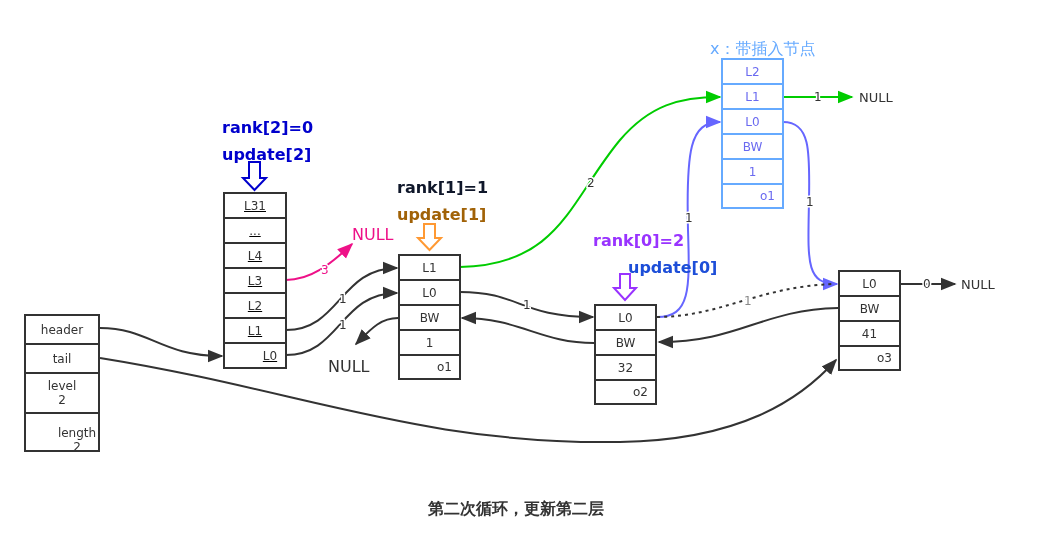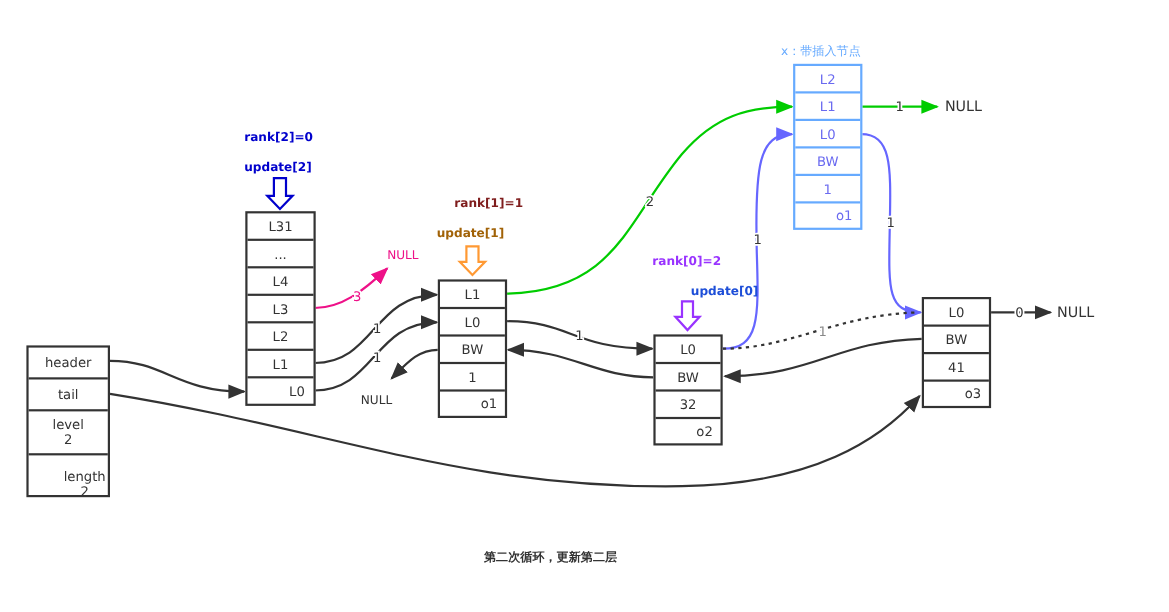--- a/index.html
+++ b/index.html
@@ -6,21 +6,21 @@
   body { width:1063px; height:556px; position:relative; overflow:hidden;
          font-family:"DejaVu Sans", "Liberation Sans", sans-serif; }
   .node { position:absolute; border:2px solid #333; background:#fff; box-sizing:border-box; }
   .cell { box-sizing:border-box; border-bottom:2px solid #333; text-align:center;
           font-size:12px; color:#333; display:flex; align-items:center; justify-content:center;
           white-space:pre-line; line-height:14px; }
   .cell:last-child { border-bottom:none;padding-left:30px; }
   .node.blue { border-color:#66aaff; }
   .node.blue .cell { border-bottom-color:#66aaff; color:#6a6af0; }
   .node.blue .cell:last-child { border-bottom:none; }
-  .label { position:absolute; font-size:11px; white-space:nowrap; }
+  .label { position:absolute; font-size:16px; white-space:nowrap; }
   .bold { font-weight:bold; }
   svg.links { position:absolute; left:0; top:0; }
   .edge-label { font-size:12px; fill:#333; paint-order:stroke; stroke:#fff; stroke-width:3px; }
 </style>
 </head>
 <body>
 
 <svg class="links" width="1063" height="556">
   <defs>
     <marker id="arrDark" viewBox="0 0 10 10" refX="9" refY="5" markerWidth="8" markerHeight="8" orient="auto-start-reverse">
@@ -86,33 +86,33 @@
   <div class="cell" style="height:29px">header</div>
   <div class="cell" style="height:29px">tail</div>
   <div class="cell" style="height:40px">level
 2</div>
   <div class="cell" style="height:51px">length
 2</div>
 </div>
 
 <div class="label bold" style="left:222px;top:118px;color:#0000cc">rank[2]=0</div>
 <div class="label bold" style="left:222px;top:145px;color:#0000cc">update[2]</div>
-<div class="node" style="left:223px;top:192px;width:64px;height:177px;">
+<div class="node" style="left:223px;top:192px;width:64px;height:177px;text-decoration:underline;">
   <div class="cell" style="height:25px">L31</div>
   <div class="cell" style="height:25px">...</div>
   <div class="cell" style="height:25px">L4</div>
   <div class="cell" style="height:25px">L3</div>
   <div class="cell" style="height:25px">L2</div>
   <div class="cell" style="height:25px">L1</div>
   <div class="cell" style="height:23px">L0</div>
 </div>
 <div class="label" style="left:352px;top:225px;color:#ee1188">NULL</div>
 <div class="label" style="left:328px;top:357px;color:#333">NULL</div>
 
-<div class="label bold" style="left:413px;top:178px;color:#7f1d1d">rank[1]=1</div>
+<div class="label bold" style="left:397px;top:178px;color:#0f172a">rank[1]=1</div>
 <div class="label bold" style="left:397px;top:205px;color:#a16207">update[1]</div>
 <div class="node" style="left:398px;top:254px;width:63px;height:126px;">
   <div class="cell" style="height:25px">L1</div>
   <div class="cell" style="height:25px">L0</div>
   <div class="cell" style="height:25px">BW</div>
   <div class="cell" style="height:25px">1</div>
   <div class="cell" style="height:22px">o1</div>
 </div>
 
 <div class="label bold" style="left:593px;top:231px;color:#9933ff">rank[0]=2</div>
@@ -136,13 +136,13 @@
 <div class="label" style="left:859px;top:90px;color:#333;font-size:13px">NULL</div>
 
 <div class="node" style="left:838px;top:270px;width:63px;height:101px;">
   <div class="cell" style="height:25px">L0</div>
   <div class="cell" style="height:25px">BW</div>
   <div class="cell" style="height:25px">41</div>
   <div class="cell" style="height:22px">o3</div>
 </div>
 <div class="label" style="left:961px;top:277px;color:#333;font-size:13px">NULL</div>
 
-<div class="label bold" style="left:440px;top:499px;color:#333">第二次循环，更新第二层</div>
+<div class="label bold" style="left:428px;top:499px;color:#333">第二次循环，更新第二层</div>
 
 </body></html>

